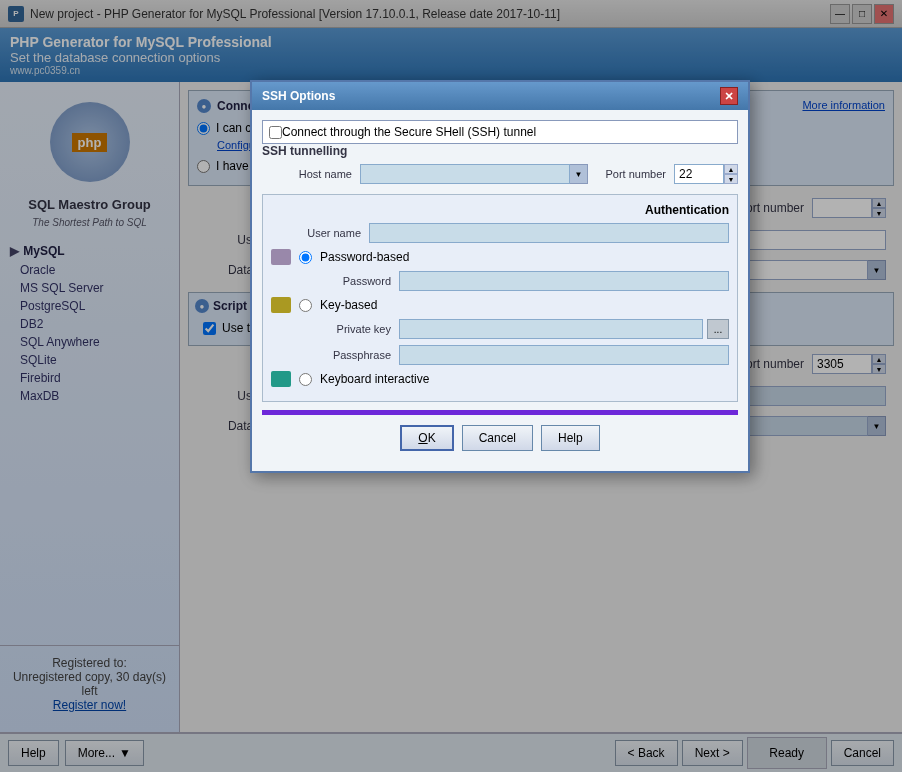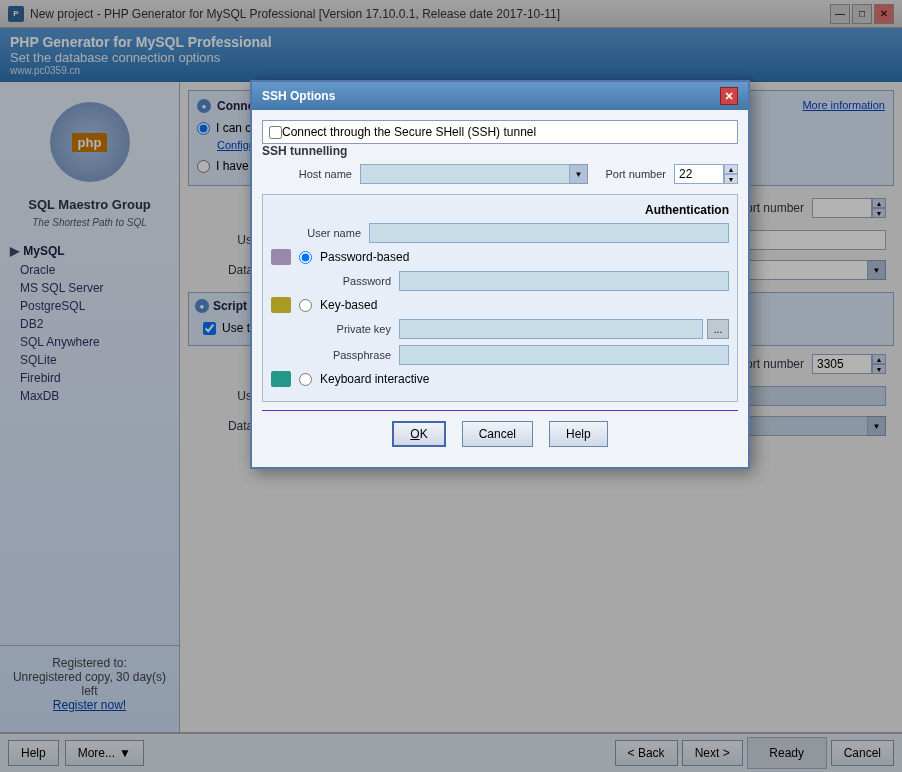--- a/index.html
+++ b/index.html
@@ -177,23 +177,23 @@
 
     .auth-section { background: #e8eef8; border: 1px solid #aabbcc; padding: 8px; margin-bottom: 8px; }
     .auth-section-title { font-weight: bold; margin-bottom: 6px; text-align: right; }
     .auth-icon { width: 20px; height: 16px; background: #9988aa; border-radius: 2px; display: inline-block; }
     .auth-icon.key { background: #aa9922; }
     .auth-icon.keyboard { background: #229988; }
 
     .dialog-buttons {
       display: flex;
       justify-content: center;
-      gap: 16px;
+      gap: 8px;
       padding: 10px;
-      border-top: 1px solid #6d28d9;
+      border-top: 5px solid #6d28d9;
     }
     .dialog-btn {
       height: 26px;
       padding: 0 16px;
       background: linear-gradient(to bottom, #f0f4f8, #d0d8e8);
       border: 1px solid #6688aa;
       cursor: pointer;
       font-size: 12px;
     }
     .dialog-btn.primary { border: 2px solid #4466aa; }

